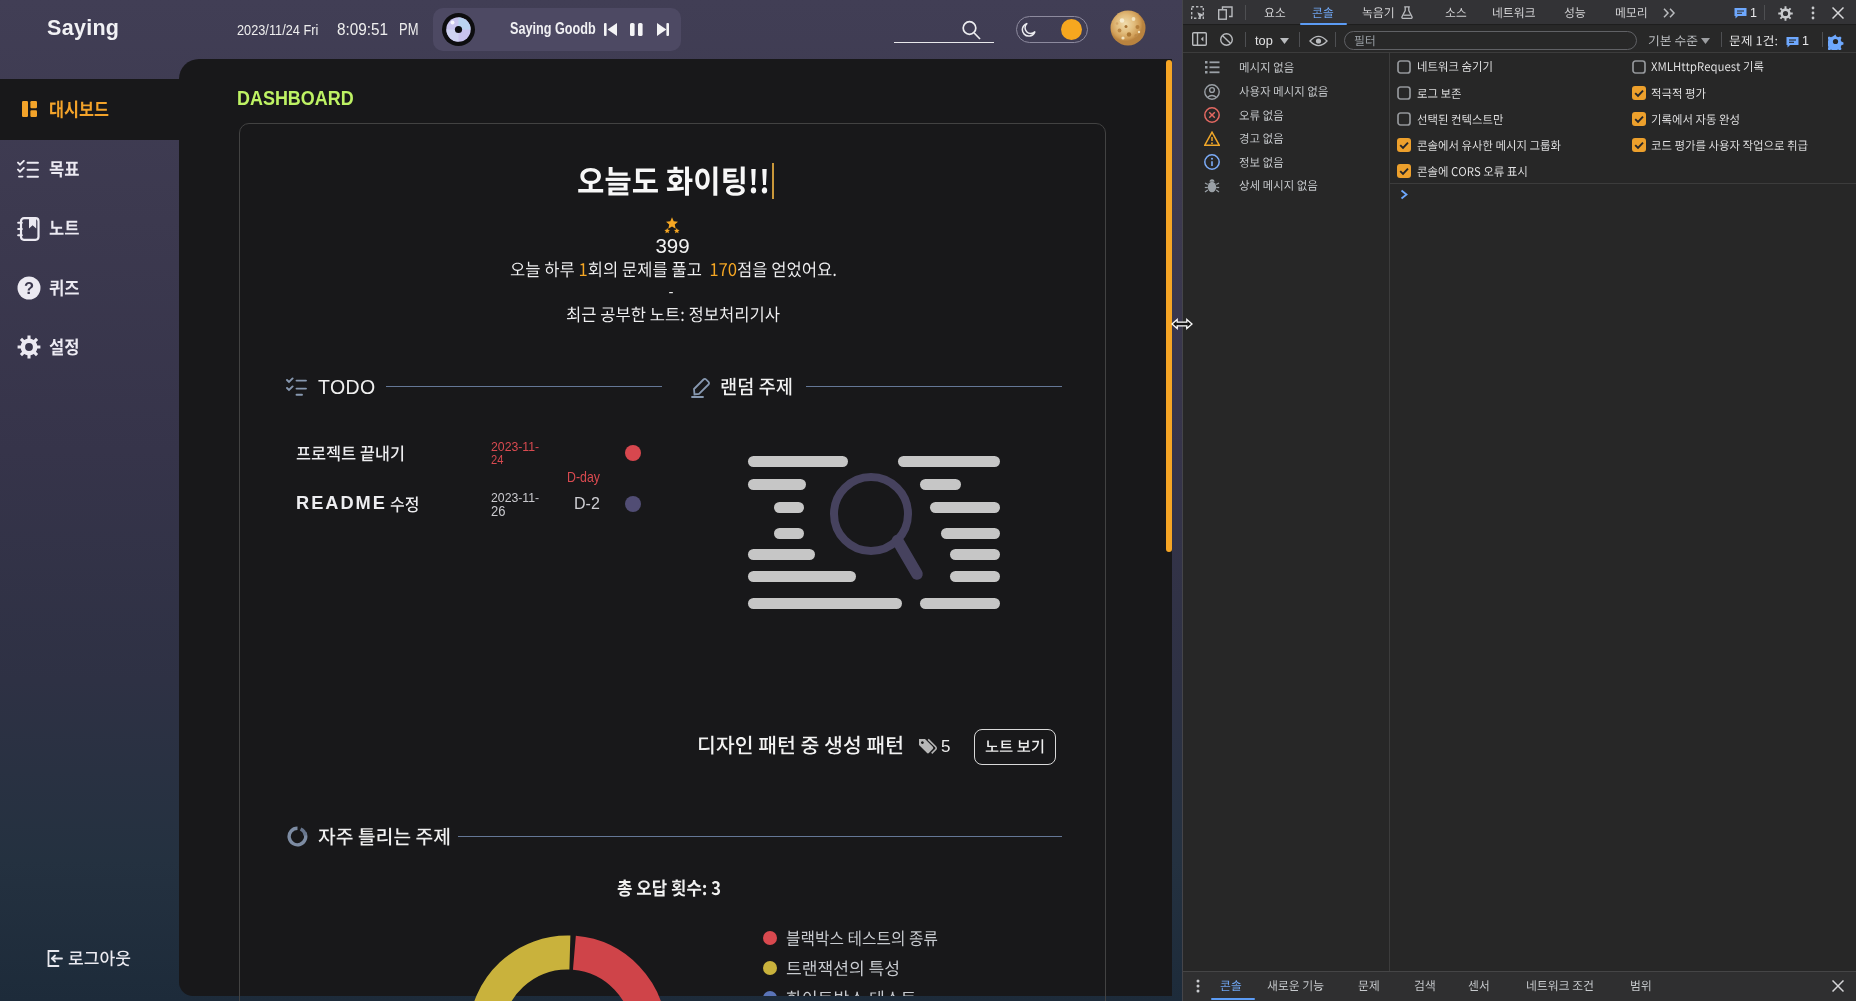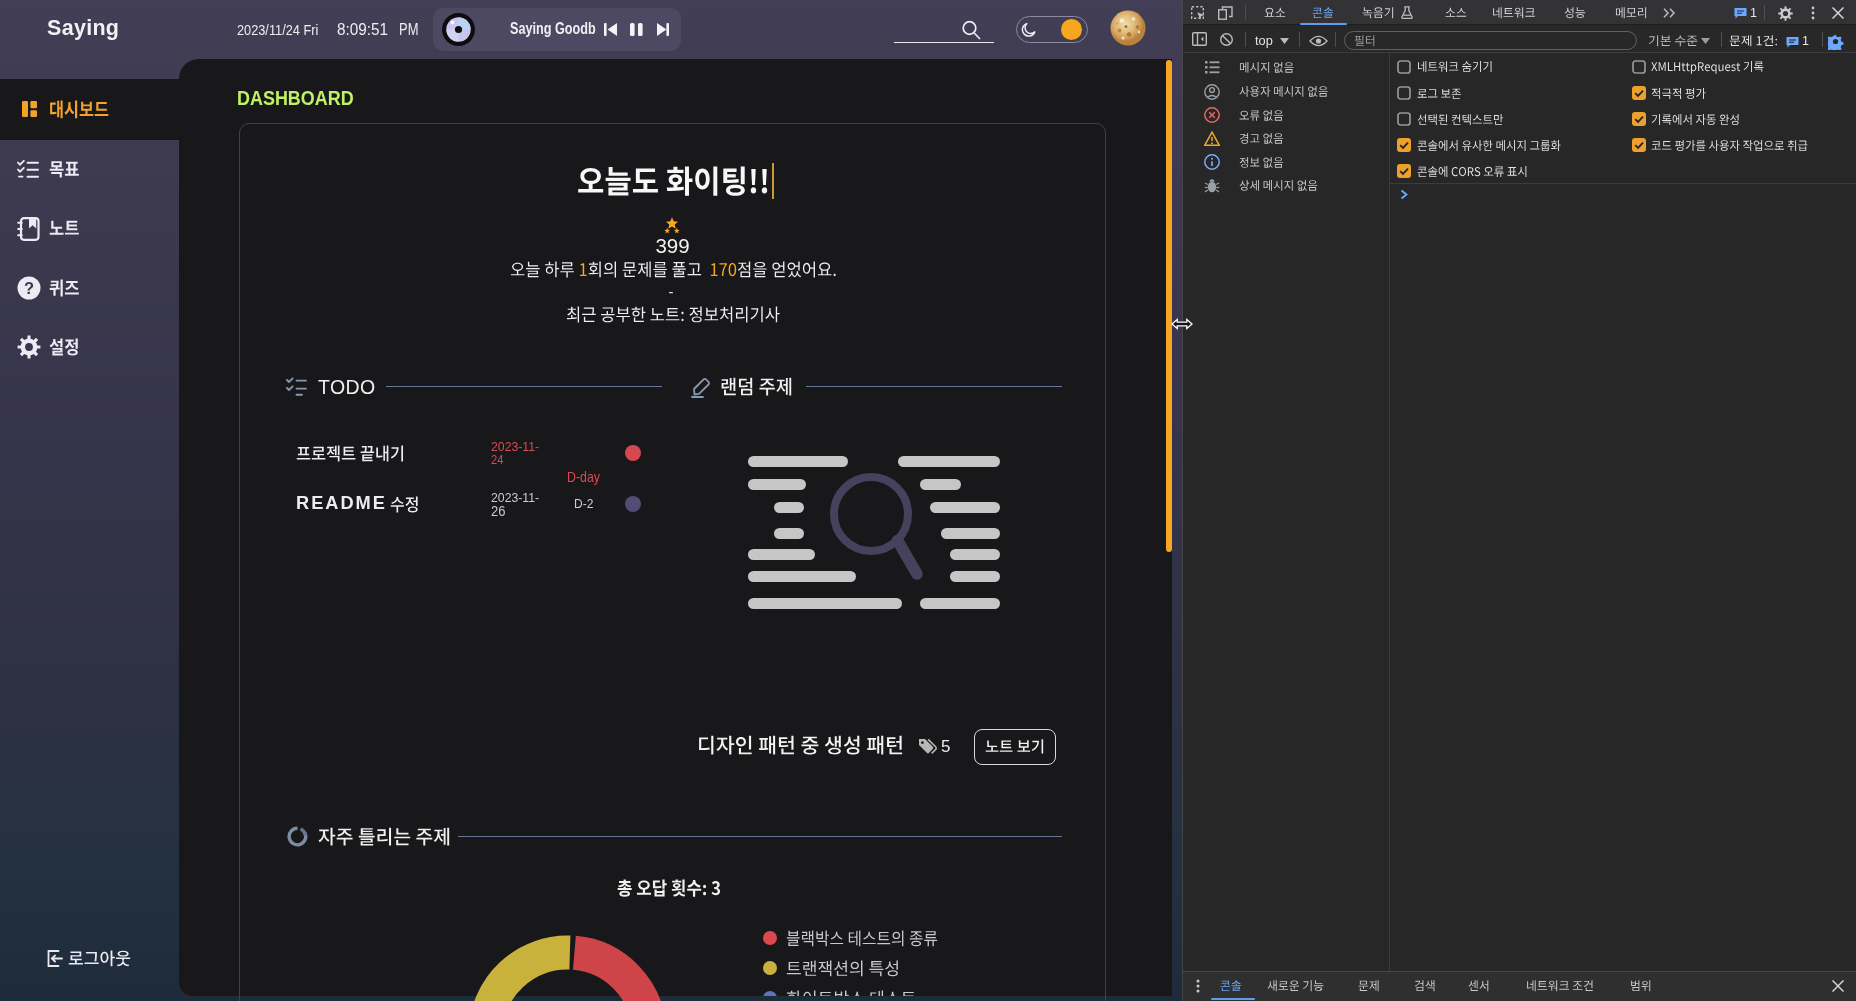--- a/index.html
+++ b/index.html
@@ -462,21 +462,21 @@
     <svg class="t" style="left:390.0px;top:494.5px" width="29.5" height="20.9">
       <g transform="translate(0 16.01) scale(0.01603 -0.01740)">
         <g fill="#ededf0">
           <use href="#g71" x="0"></use>
           <use href="#g72" x="920"></use>
         </g>
       </g>
     </svg>
     <div class="L" style="left:491.0px;top:490.0px;font-size:13.2px;font-weight:400;color:#c9c9ce;line-height:16px;"><span style="display:inline-block;transform:scaleX(0.930);transform-origin:0 50%">2023-11-</span></div>
     <div class="L" style="left:491.0px;top:502.5px;font-size:14px;font-weight:400;color:#c9c9ce;line-height:16px;"><span style="display:inline-block;transform:scaleX(0.930);transform-origin:0 50%">26</span></div>
-    <div class="L" style="left:574.0px;top:494.5px;font-size:12px;font-weight:400;color:#cfcfd4;line-height:18px;">D-2</div>
+    <div class="L" style="left:574.0px;top:494.5px;font-size:16px;font-weight:400;color:#cfcfd4;line-height:18px;">D-2</div>
     <div class="abs" style="left:625px;top:496px;width:16px;height:16px;border-radius:50%;background:#514d74"></div>
     <svg class="abs" style="left:742px;top:445px" width="266" height="165">
       <rect x="6" y="11" width="100" height="11" rx="5.5" fill="#c6c6c6"></rect>
       <rect x="6" y="34" width="58" height="11" rx="5.5" fill="#c6c6c6"></rect>
       <rect x="32" y="57" width="30" height="11" rx="5.5" fill="#c6c6c6"></rect>
       <rect x="32" y="83" width="30" height="11" rx="5.5" fill="#c6c6c6"></rect>
       <rect x="6" y="104" width="67" height="11" rx="5.5" fill="#c6c6c6"></rect>
       <rect x="6" y="126" width="108" height="11" rx="5.5" fill="#c6c6c6"></rect>
       <rect x="6" y="153" width="154" height="11" rx="5.5" fill="#c6c6c6"></rect>
       <rect x="156" y="11" width="102" height="11" rx="5.5" fill="#c6c6c6"></rect>

